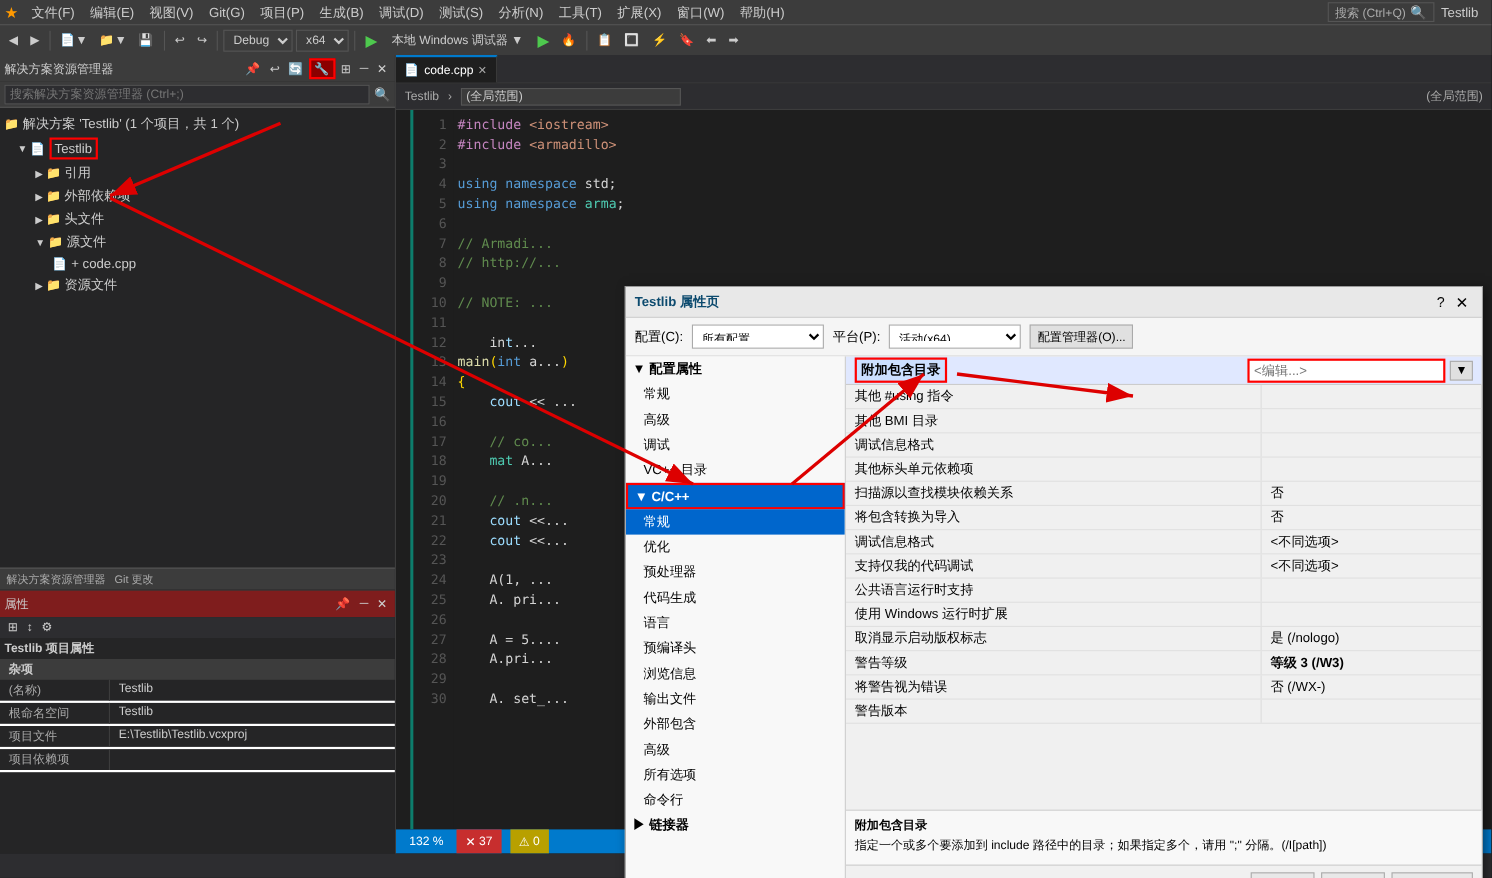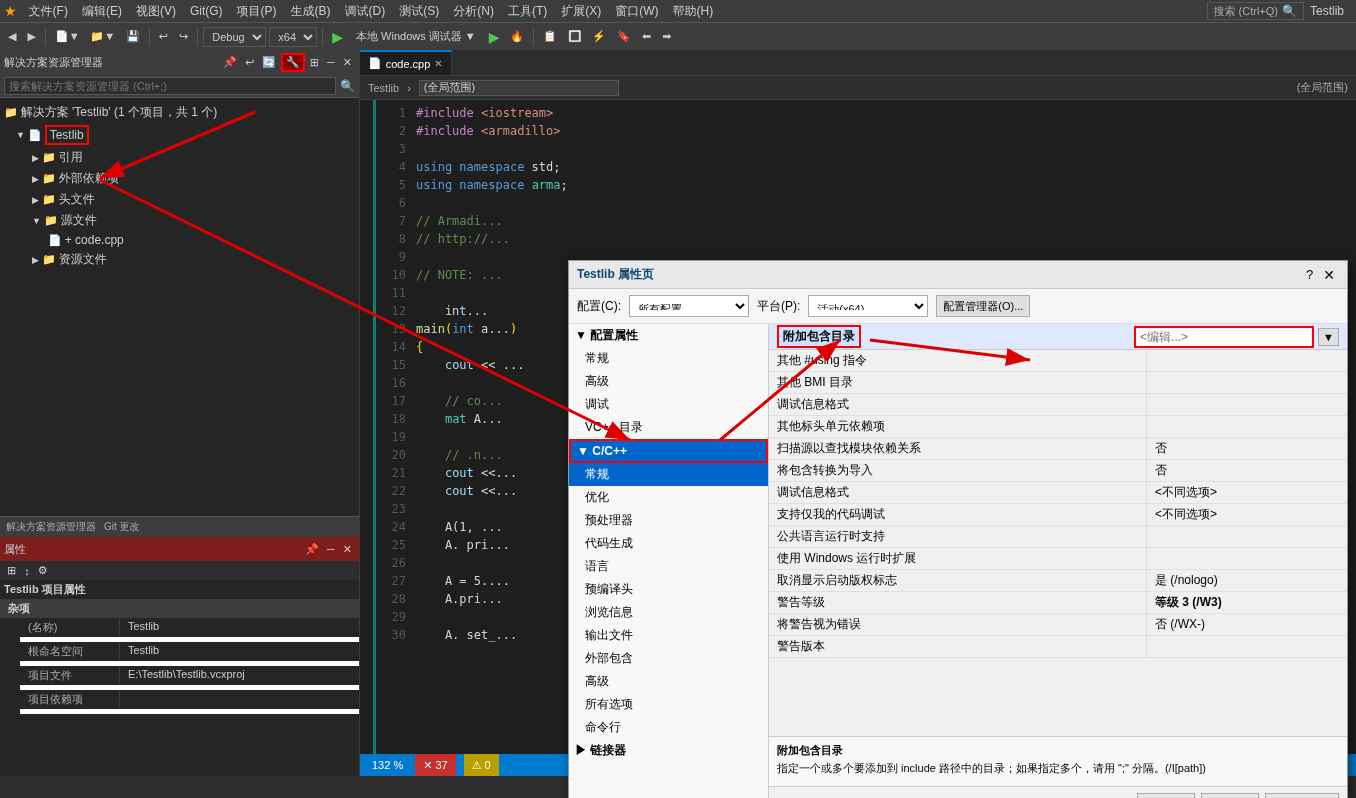--- a/index.html
+++ b/index.html
@@ -38,21 +38,21 @@
     .tree-icon { margin-right: 3px; font-size: 11px; }
     .tree-label-highlighted { border: 2px solid #ff0000; padding: 1px 3px; }
 
     
     .props-panel { background: #252526; border-top: 1px solid #3c3c3c; height: 240px; display: flex; flex-direction: column; }
     .props-titlebar { background: #7f1d1d; padding: 2px 4px; display: flex; align-items: center; justify-content: space-between; height: 24px; }
     .props-toolbar { display: flex; gap: 2px; padding: 2px 4px; background: #2d2d30; }
     .props-title-text { font-size: 11px; color: #ccc; padding: 2px 4px; font-weight: bold; }
     .props-grid { flex: 1; overflow-y: auto; }
     .props-section-header { background: #3c3c3c; padding: 2px 8px; font-size: 11px; color: #ccc; font-weight: bold; }
-    .props-row { display: flex; border-bottom: 5px solid #ffffff; margin-left: 20px; }
+    .props-row { display: flex; border-bottom: 2px solid #ffffff; }
     .props-key { width: 100px; padding: 2px 8px; font-size: 11px; color: #aaa; border-right: 1px solid #3c3c3c; }
     .props-val { flex: 1; padding: 2px 8px; font-size: 11px; color: #ccc; }
 
     
     .editor-area { flex: 1; display: flex; flex-direction: column; background: #1e1e1e; overflow: hidden; }
     .editor-tabs { display: flex; align-items: center; background: #2d2d30; height: 26px; border-bottom: 1px solid #3c3c3c; }
     .editor-tab { display: flex; align-items: center; padding: 0 8px; height: 100%; font-size: 11px; color: #aaa; background: #2d2d30; border-right: 1px solid #3c3c3c; cursor: pointer; gap: 4px; }
     .editor-tab.active { background: #1e1e1e; color: #fff; border-top: 2px solid #007acc; }
     .editor-header-bar { display: flex; align-items: center; background: #2d2d30; height: 24px; padding: 0 8px; gap: 8px; font-size: 11px; color: #aaa; border-bottom: 1px solid #3c3c3c; }
 

